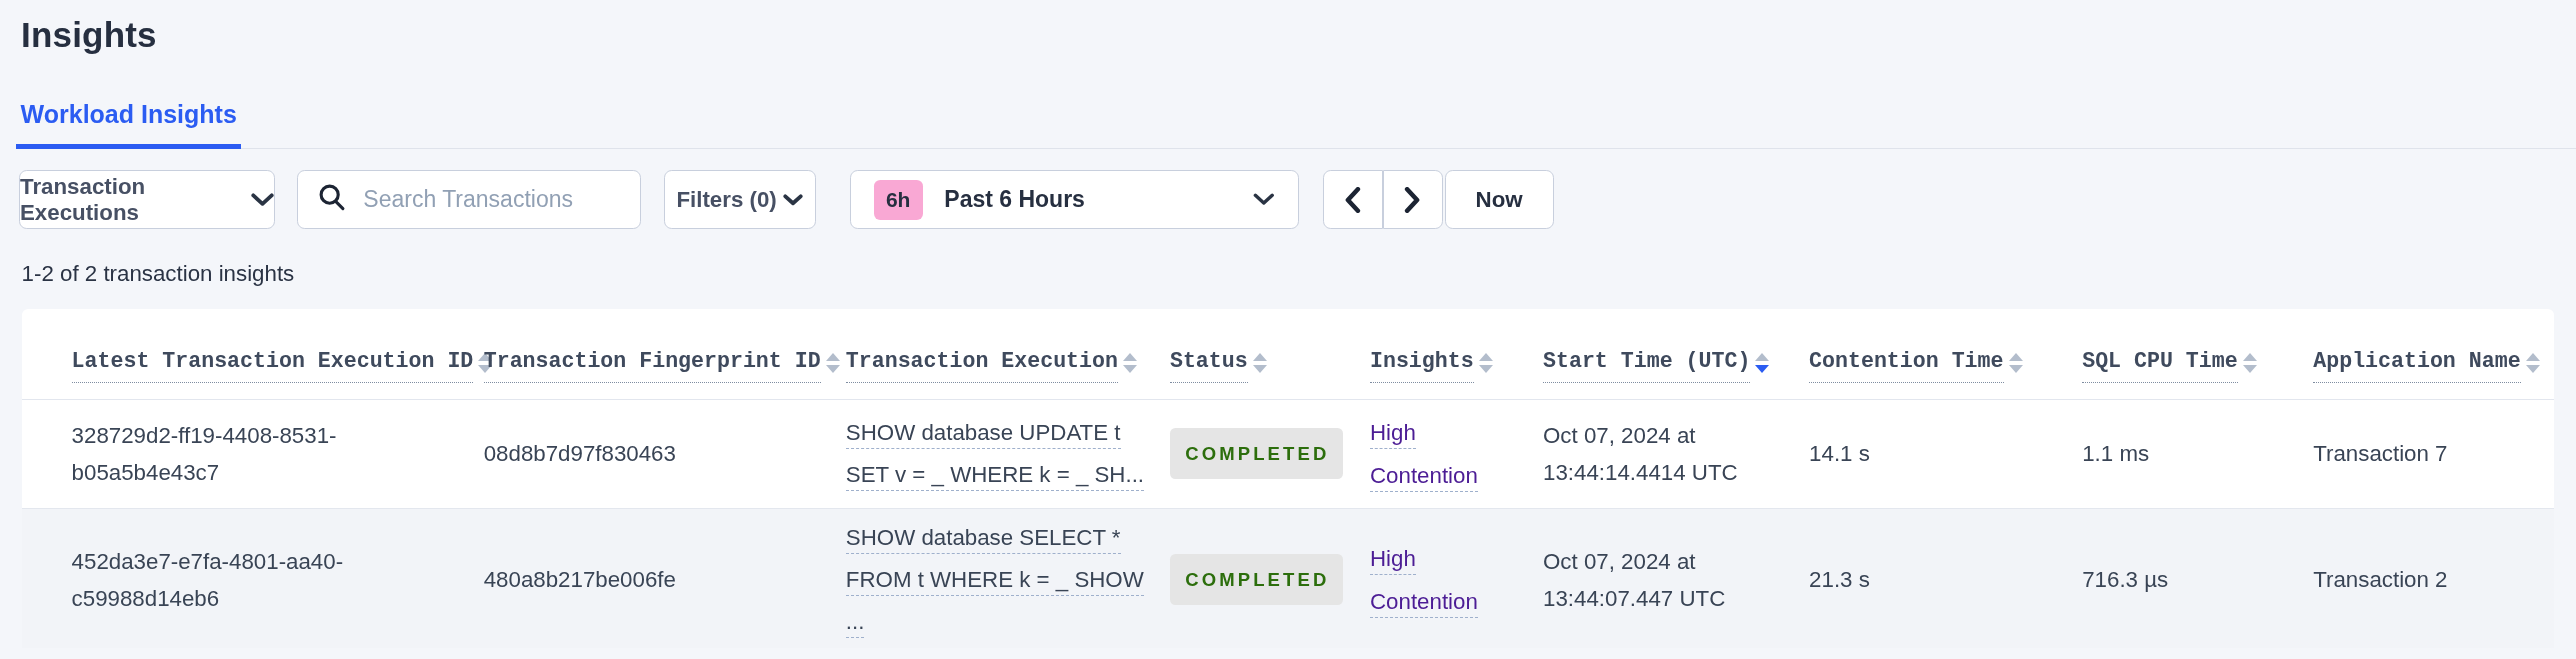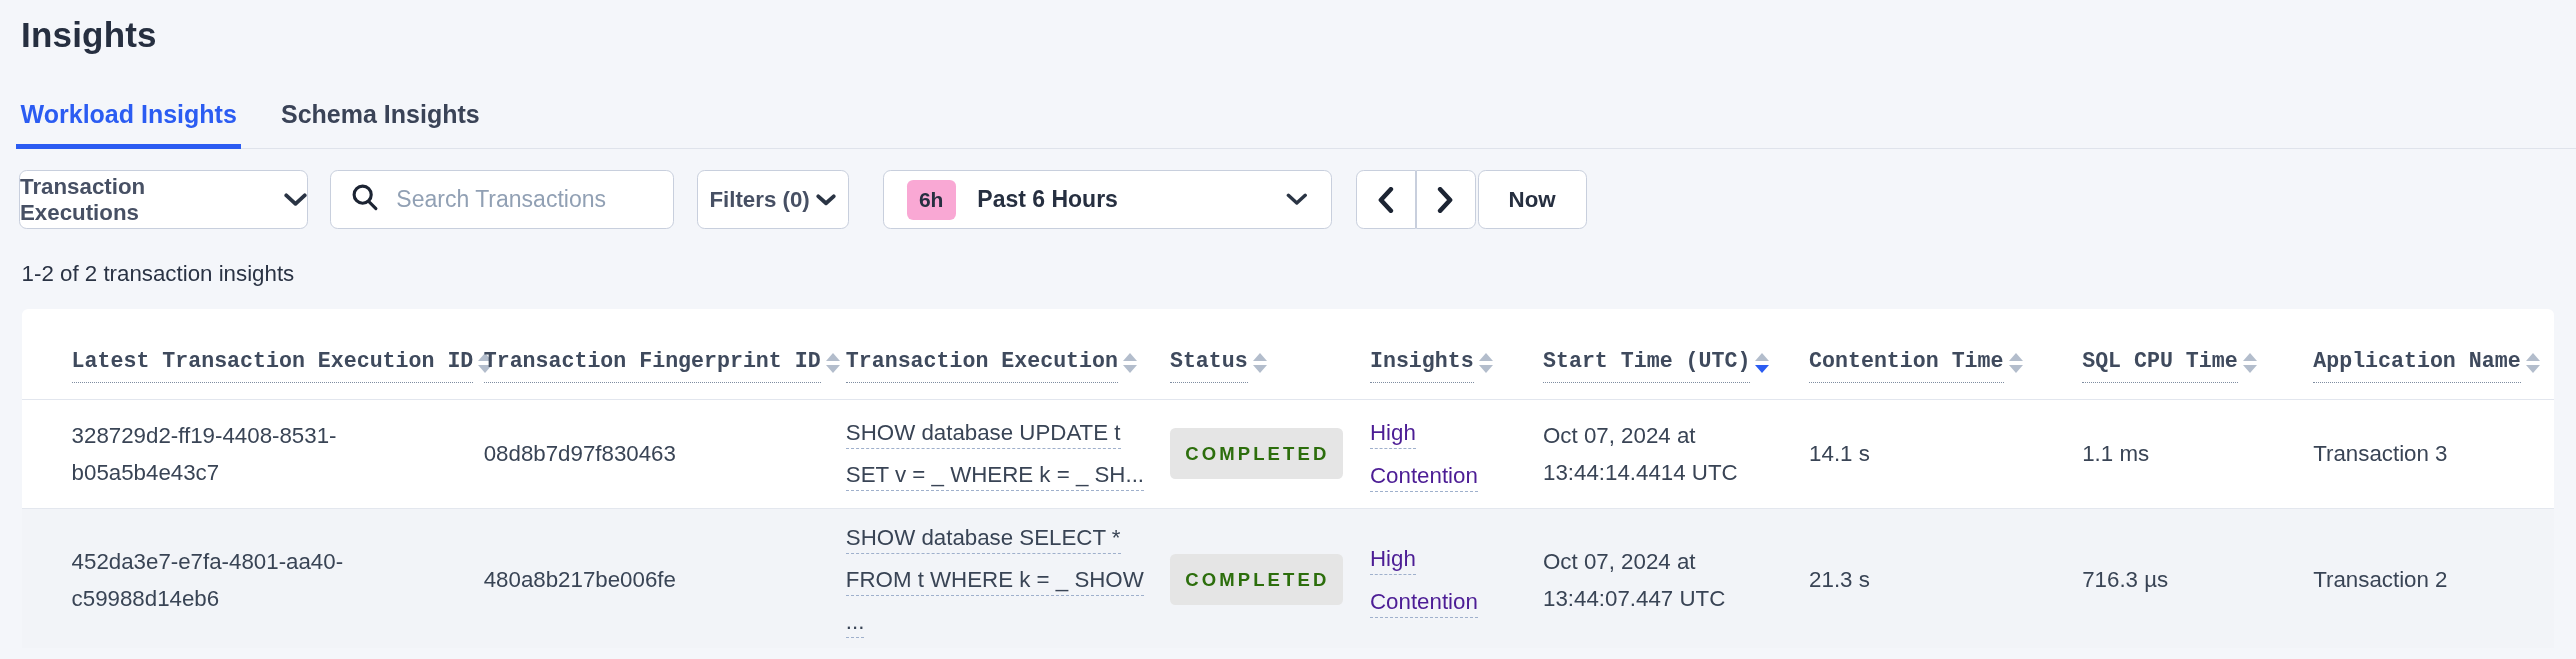--- a/index.html
+++ b/index.html
@@ -8,21 +8,21 @@
     background:#f4f6fa;
     font-family:"Liberation Sans","DejaVu Sans",sans-serif;
     color:#394455;
   }
   
   .page-title{
     margin:15.4px 0 0 21px;
     font-size:35px; font-weight:700; color:#262f40; letter-spacing:0.2px;
   }
   .tabs{
-    display:flex; gap:35px;
+    display:flex; gap:49px;
     margin:40px 0 0 16px;
     border-bottom:1.5px solid #dfe3eb;
   }
   .tab{
     font-size:25px; font-weight:600; color:#3a4357;
     padding:4.6px 4.6px 15.4px 4.6px;
     border-bottom:5.4px solid transparent;
     margin-bottom:-1.5px;
     cursor:pointer;
   }
@@ -30,21 +30,21 @@
   
   .toolbar{
     display:flex; align-items:center;
     margin:21.6px 21.6px 0 19px; height:59px;
   }
   .ctl{
     background:#fff; border:1.5px solid #c8cfdd; border-radius:7.7px;
     height:59px; display:flex; align-items:center;
     font-size:22.3px; font-weight:600; color:#475064;
   }
-  .type-select{ width:289px; justify-content:center; gap:20px; cursor:pointer; }
+  .type-select{ width:256px; justify-content:center; gap:20px; cursor:pointer; }
   .search-box{ width:344px; margin-left:22.3px; padding:0 18.5px 0 20px; font-weight:400; }
   .search-box input{
     border:none; outline:none; flex:1; height:54px; margin-left:17px;
     font-size:23px; font-family:inherit; color:#394455; background:transparent;
   }
   .search-box input::placeholder{ color:#91a0b4; }
   .filters-btn{ width:152px; margin-left:22.3px; justify-content:center; gap:6px; cursor:pointer; }
   .time-picker{ width:449px; margin-left:34px; padding:0 23px; cursor:pointer; }
   .time-chip{
     background:#f9a8d4; border-radius:6.2px; padding:7.7px 12.3px;
@@ -109,21 +109,20 @@
     padding:7.7px 14px 7px 15.4px; border-radius:5.4px; white-space:nowrap;
   }
 </style>
 </head>
 <body>
 
 <h1 class="page-title">Insights</h1>
 
 <div class="tabs">
   <div class="tab active">Workload Insights</div>
-  <div class="tab">Schema Insights</div>
 </div>
 
 <div class="toolbar">
 
   <div class="ctl type-select">
     <span>Transaction Executions</span>
     <span class="chev">
       <svg width="23" height="14" viewBox="0 0 30 18">
           <polyline points="3,3 15,14 27,3" fill="none" stroke="#2a3444" stroke-width="5" stroke-linecap="round" stroke-linejoin="round"></polyline>
         </svg>
@@ -289,21 +288,21 @@
         </td>
         <td>
           <span class="badge">COMPLETED</span>
         </td>
         <td>
           <span class="insight-lnk">High Contention</span>
         </td>
         <td>Oct 07, 2024 at 13:44:14.4414 UTC</td>
         <td>14.1 s</td>
         <td>1.1 ms</td>
-        <td>Transaction 3</td>
+        <td>Transaction 7</td>
       </tr>
       <tr class="r2">
         <td>452da3e7-e7fa-4801-aa40-c59988d14eb6</td>
         <td>480a8b217be006fe</td>
         <td>
           <div class="stmt-line"><span class="lnk">SHOW database SELECT *</span></div>
           <div class="stmt-line"><span class="lnk">FROM t WHERE k = _ SHOW</span></div>
           <div class="stmt-line"><span class="lnk">...</span></div>
         </td>
         <td>

